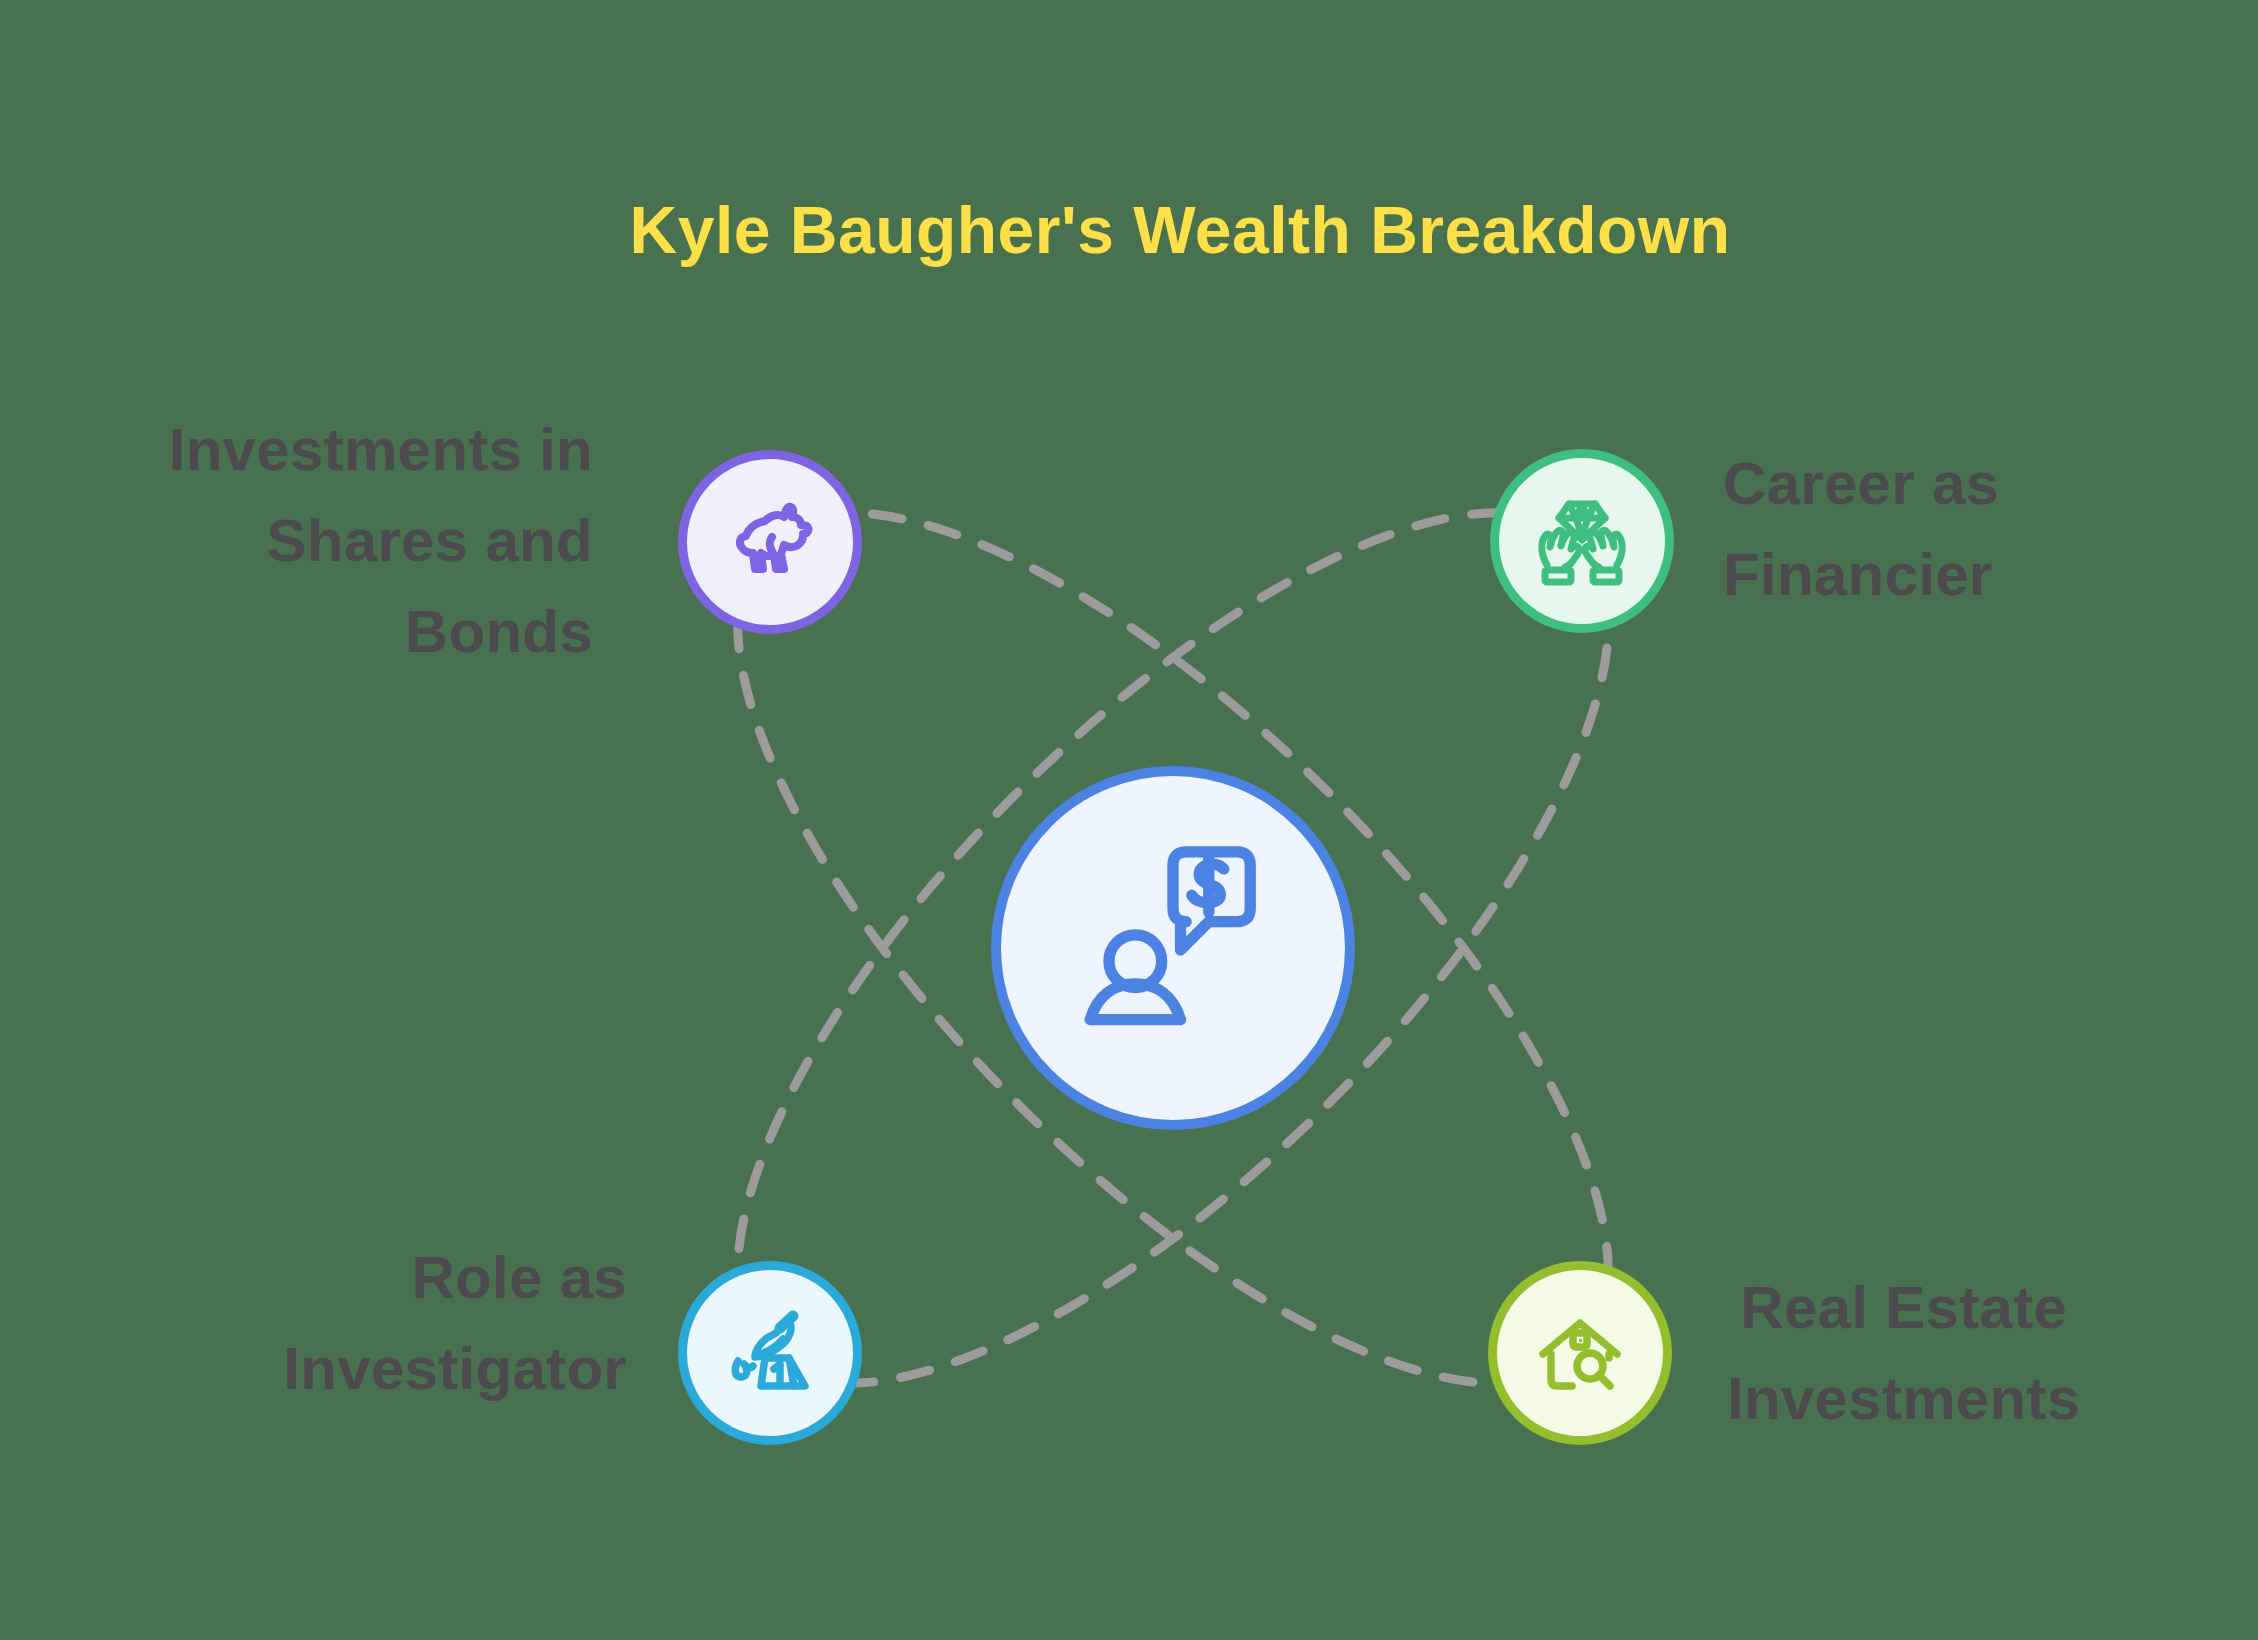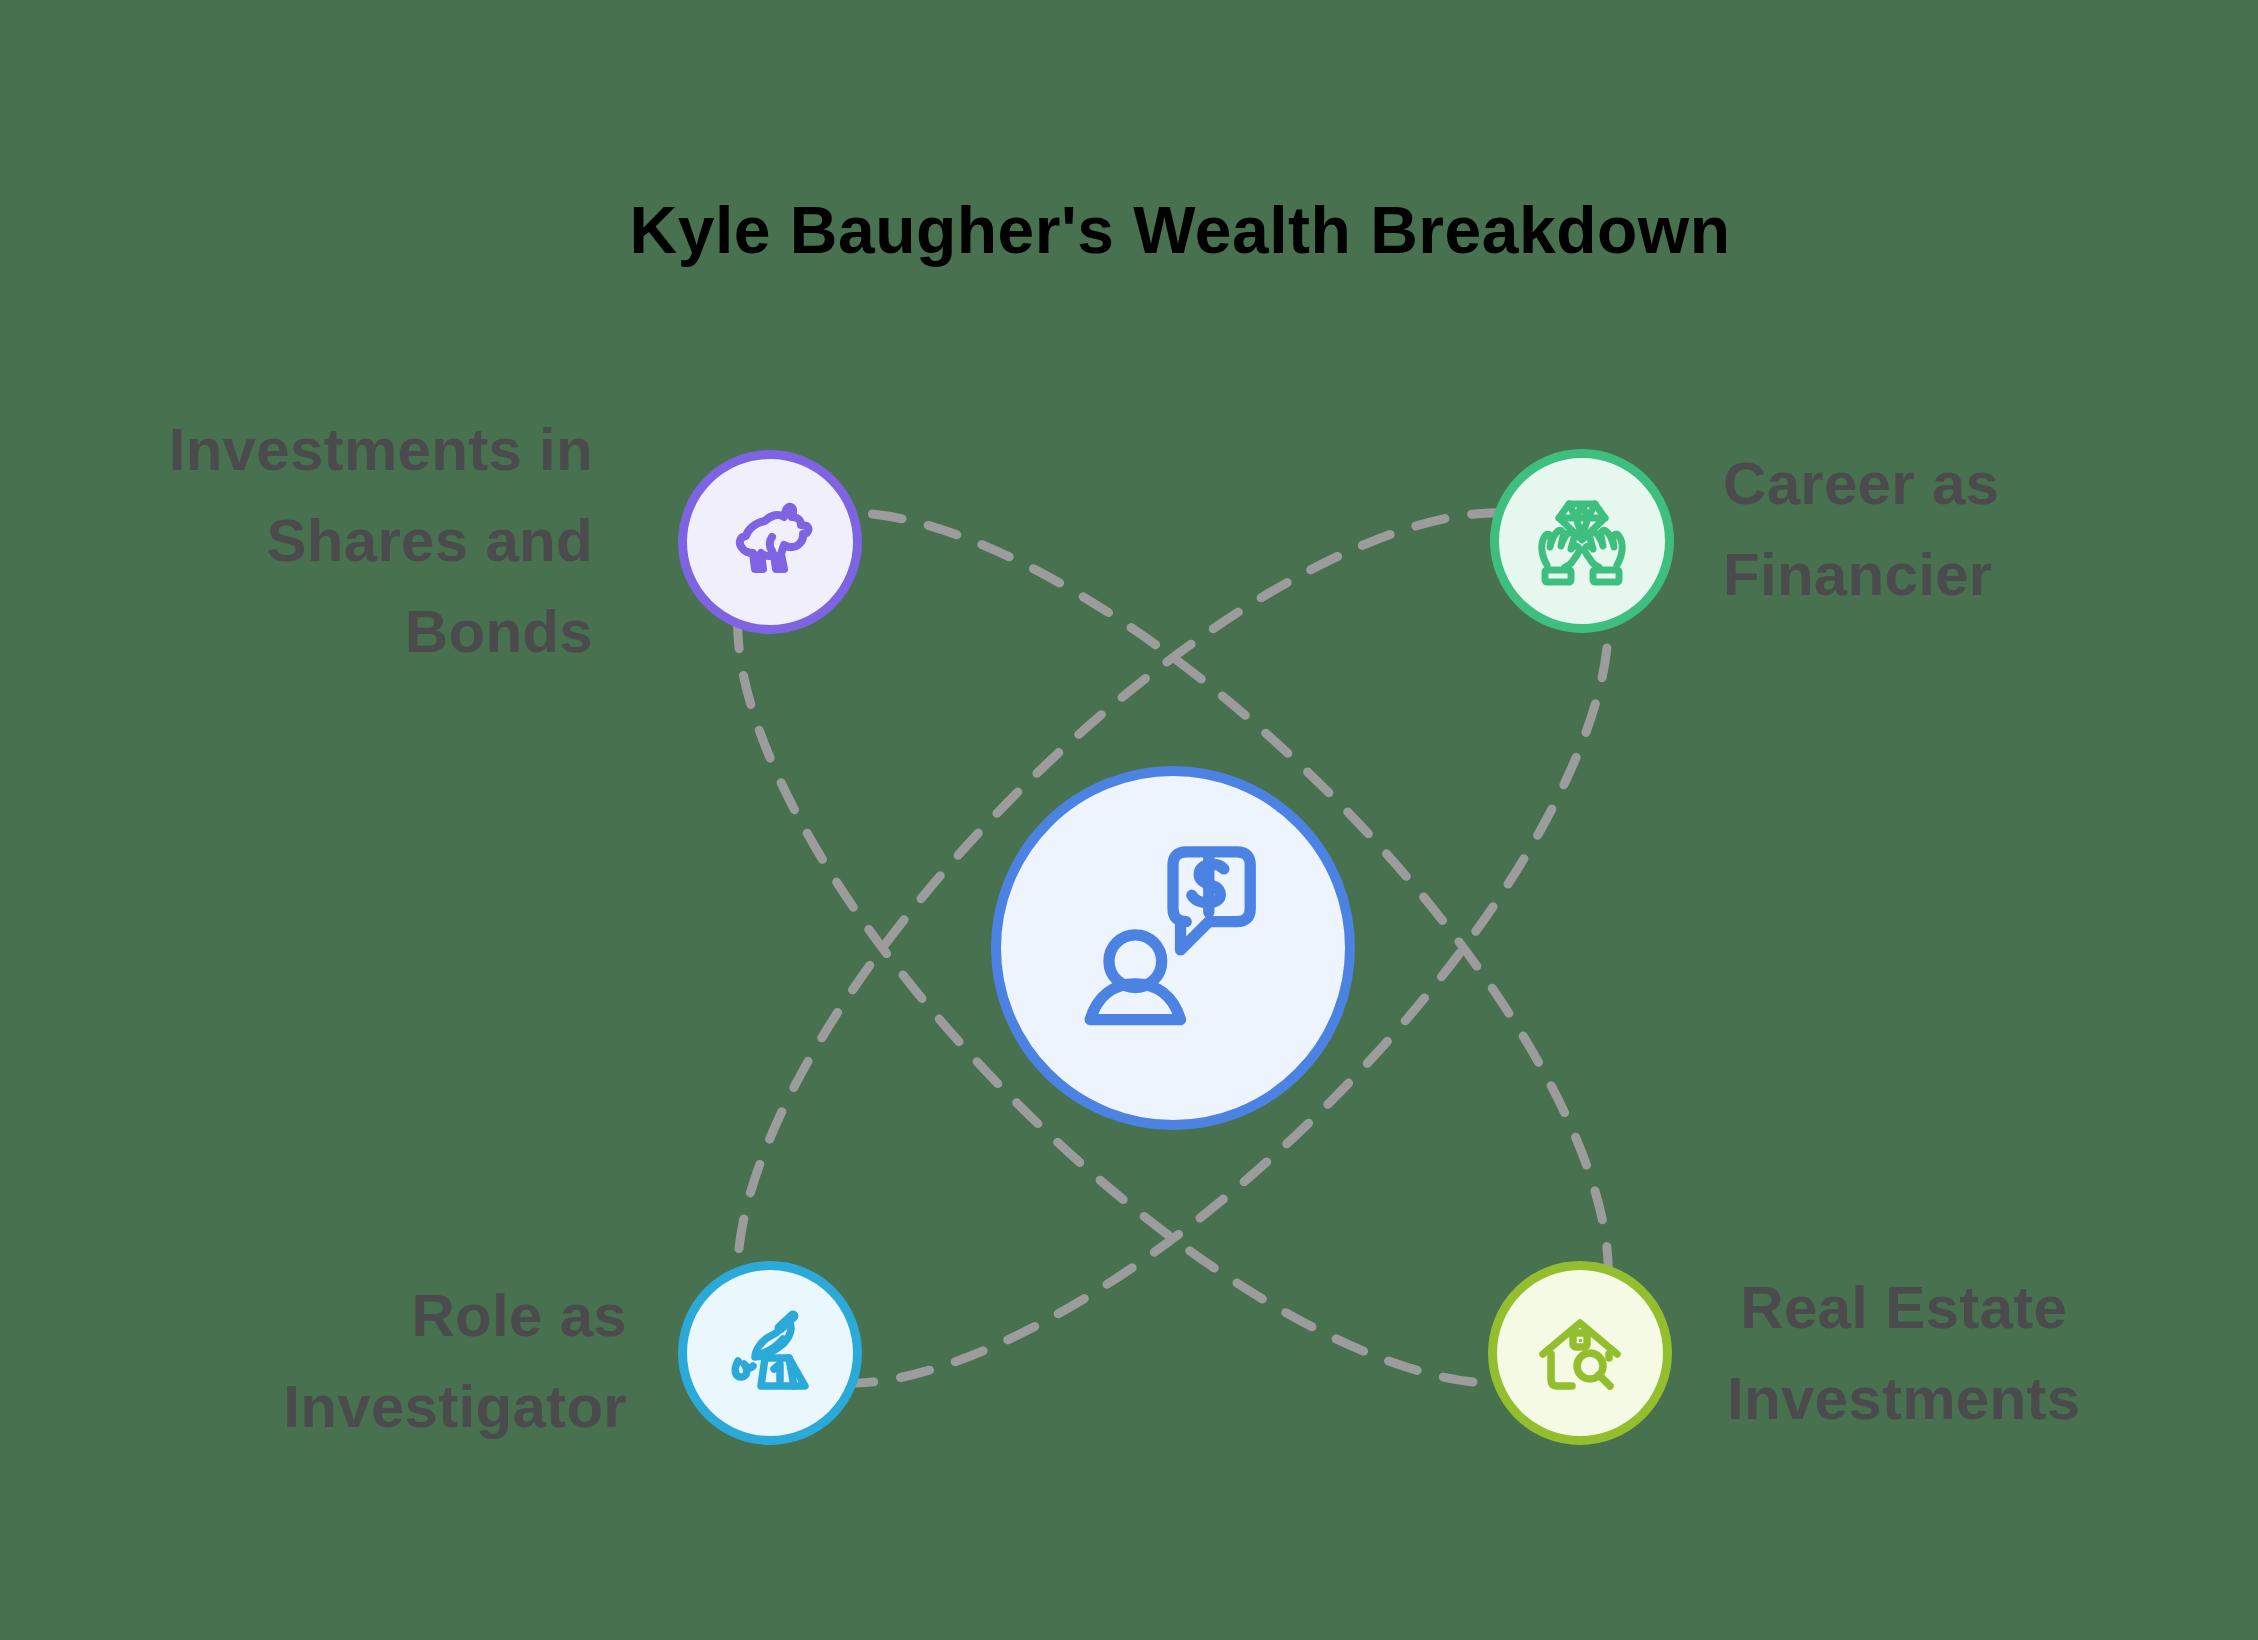--- a/index.html
+++ b/index.html
@@ -9,31 +9,31 @@
     font-family:"Liberation Sans", sans-serif;
     position:relative;overflow:hidden;
   }
   .stage{position:absolute;inset:0;}
   svg{display:block;}
   .orbits{position:absolute;left:0;top:0;}
 
   .title{
     position:absolute;left:1180px;top:192px;transform:translateX(-50%);
     white-space:nowrap;
-    font-size:66px;font-weight:600;color:#000000;letter-spacing:0.5px;
+    font-size:66px;font-weight:600;color:#fde047;letter-spacing:0.5px;
   }
 
   .label{
     position:absolute;
     font-size:60px;font-weight:600;color:#4b4b4d;
     line-height:91px;white-space:pre-line;letter-spacing:0.3px;
   }
   .label.tl{right:1665px;top:404px;text-align:right;}
   .label.tr{left:1723px;top:438px;text-align:left;}
-  .label.bl{right:1631px;top:1270px;text-align:right;}
+  .label.bl{right:1631px;top:1232px;text-align:right;}
   .label.br{left:1727px;top:1262px;text-align:center;}
 
   .node{
     position:absolute;border-radius:50%;box-sizing:border-box;
     display:flex;align-items:center;justify-content:center;
   }
   .node.sat{width:184px;height:184px;border-width:9px;border-style:solid;}
   .node.center{width:364px;height:364px;border:10px solid #4c82e2;background:#eef4fe;}
 
   .node.tl{left:678px;top:450px;border-color:#7e64e2;background:#f2effc;}

